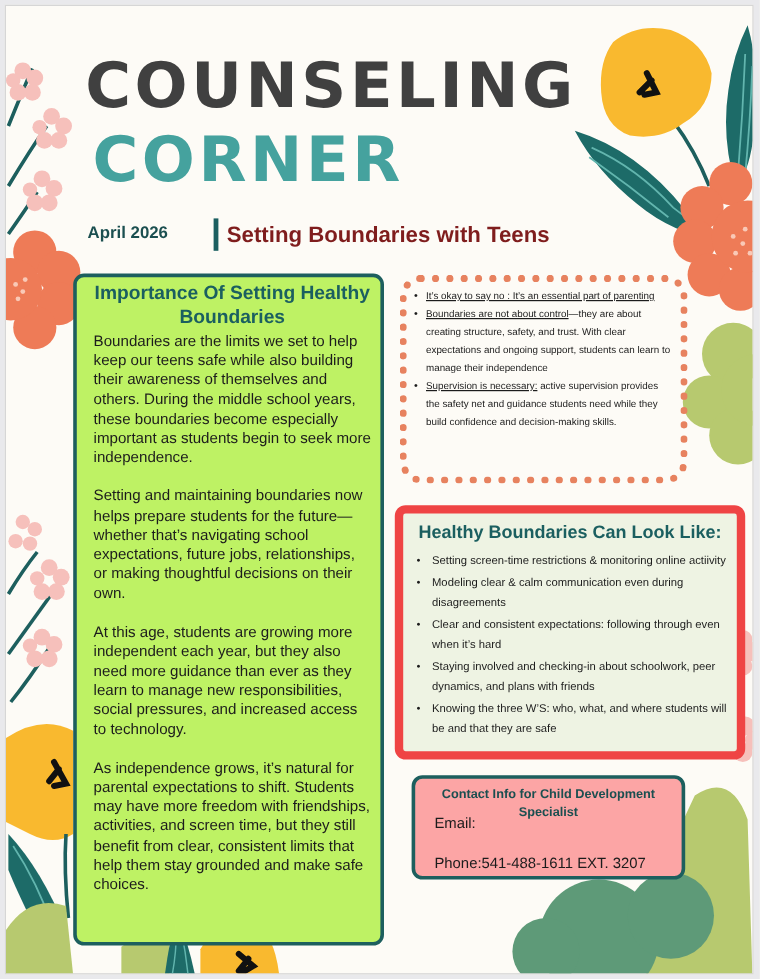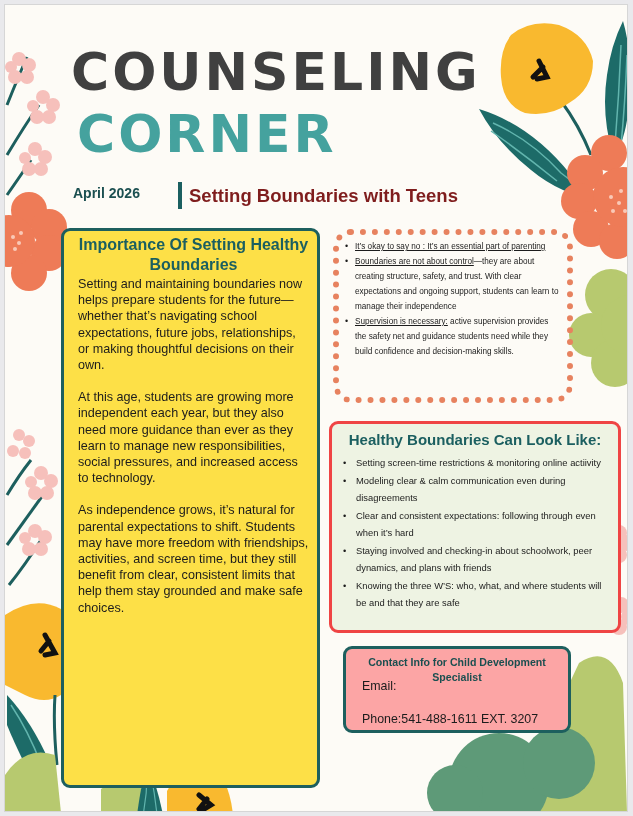--- a/index.html
+++ b/index.html
@@ -25,21 +25,21 @@
       font-family: "Liberation Sans", sans-serif;
     }
     .divider-bar { position: absolute; left: 173px; top: 177px; width: 4px; height: 27px; background: #1b5f60; }
     .subtitle {
       position: absolute; left: 184px; top: 180px; font-weight: bold; font-size: 18.5px; color: #7f1d1d;
       font-family: "Liberation Sans", sans-serif;
     }
     
     .left-panel {
       position: absolute; left: 56px; top: 223px; width: 259px; height: 560px;
-      background: #fde047; border: 3px solid #1d5f5e; border-radius: 9px;
+      background: #bef264; border: 3px solid #1d5f5e; border-radius: 9px;
       padding: 4px 8px 0 14px;
     }
     .left-panel h2 {
       font-family: "Liberation Sans", sans-serif; font-weight: bold; color: #1b5f60;
       font-size: 16px; text-align: center; line-height: 20px; margin-bottom: 1px;
     }
     .left-panel p {
       font-family: "Liberation Sans", sans-serif; color: #1c1c1c; font-size: 12.6px;
       line-height: 16.2px; margin-bottom: 16px;
     }
@@ -55,21 +55,21 @@
     .reminders ul { list-style: none; }
     .reminders li {
       position: relative; padding-left: 10px; font-family: "Liberation Sans", sans-serif;
       font-size: 8.2px; line-height: 15px; color: #1c1c1c;
     }
     .reminders li::before { content: "•"; position: absolute; left: 0; top: 0; font-size: 9px; }
     .u { text-decoration: underline; }
     
     .healthy {
       position: absolute; left: 324px; top: 416px; width: 292px; height: 212px;
-      background: #eef3e3; border: 3px solid #ef4444; border-radius: 9px; padding: 6px 8px 0 8px;
+      background: #eef3e3; border: 7px solid #ef4444; border-radius: 9px; padding: 6px 8px 0 8px;
     }
     .healthy h3 {
       text-align: center; color: #1b5f60; font-family: "Liberation Sans", sans-serif;
       font-weight: bold; font-size: 15px; line-height: 20px; margin-bottom: 4px;
     }
     .healthy ul { list-style: none; }
     .healthy li {
       position: relative; padding-left: 16px; font-family: "Liberation Sans", sans-serif;
       font-size: 9.4px; line-height: 17.5px; color: #1c1c1c;
     }
@@ -229,20 +229,21 @@
   </svg>
 
   <div class="title1">COUNSELING</div>
   <div class="title2">CORNER</div>
   <div class="date">April 2026</div>
   <div class="divider-bar"></div>
   <div class="subtitle">Setting Boundaries with Teens</div>
 
   <div class="left-panel">
     <h2>Importance Of Setting Healthy Boundaries</h2>
+    <p>Boundaries are the limits we set to help keep our teens safe while also building their awareness of themselves and others. During the middle school years, these boundaries become especially important as students begin to seek more independence.</p>
     <p>Setting and maintaining boundaries now helps prepare students for the future—whether that’s navigating school expectations, future jobs, relationships, or making thoughtful decisions on their own.</p>
     <p>At this age, students are growing more independent each year, but they also need more guidance than ever as they learn to manage new responsibilities, social pressures, and increased access to technology.</p>
     <p>As independence grows, it’s natural for parental expectations to shift. Students may have more freedom with friendships, activities, and screen time, but they still benefit from clear, consistent limits that help them stay grounded and make safe choices.</p>
   </div>
 
   <div class="reminders">
     <ul>
       <li><span class="u">It’s okay to say no : It’s an essential part of parenting</span><span></span></li>
       <li><span class="u">Boundaries are not about control</span><span>—they are about creating structure, safety, and trust. With clear expectations and ongoing support, students can learn to manage their independence</span></li>
       <li><span class="u">Supervision is necessary:</span><span> active supervision provides the safety net and guidance students need while they build confidence and decision-making skills.</span></li>

